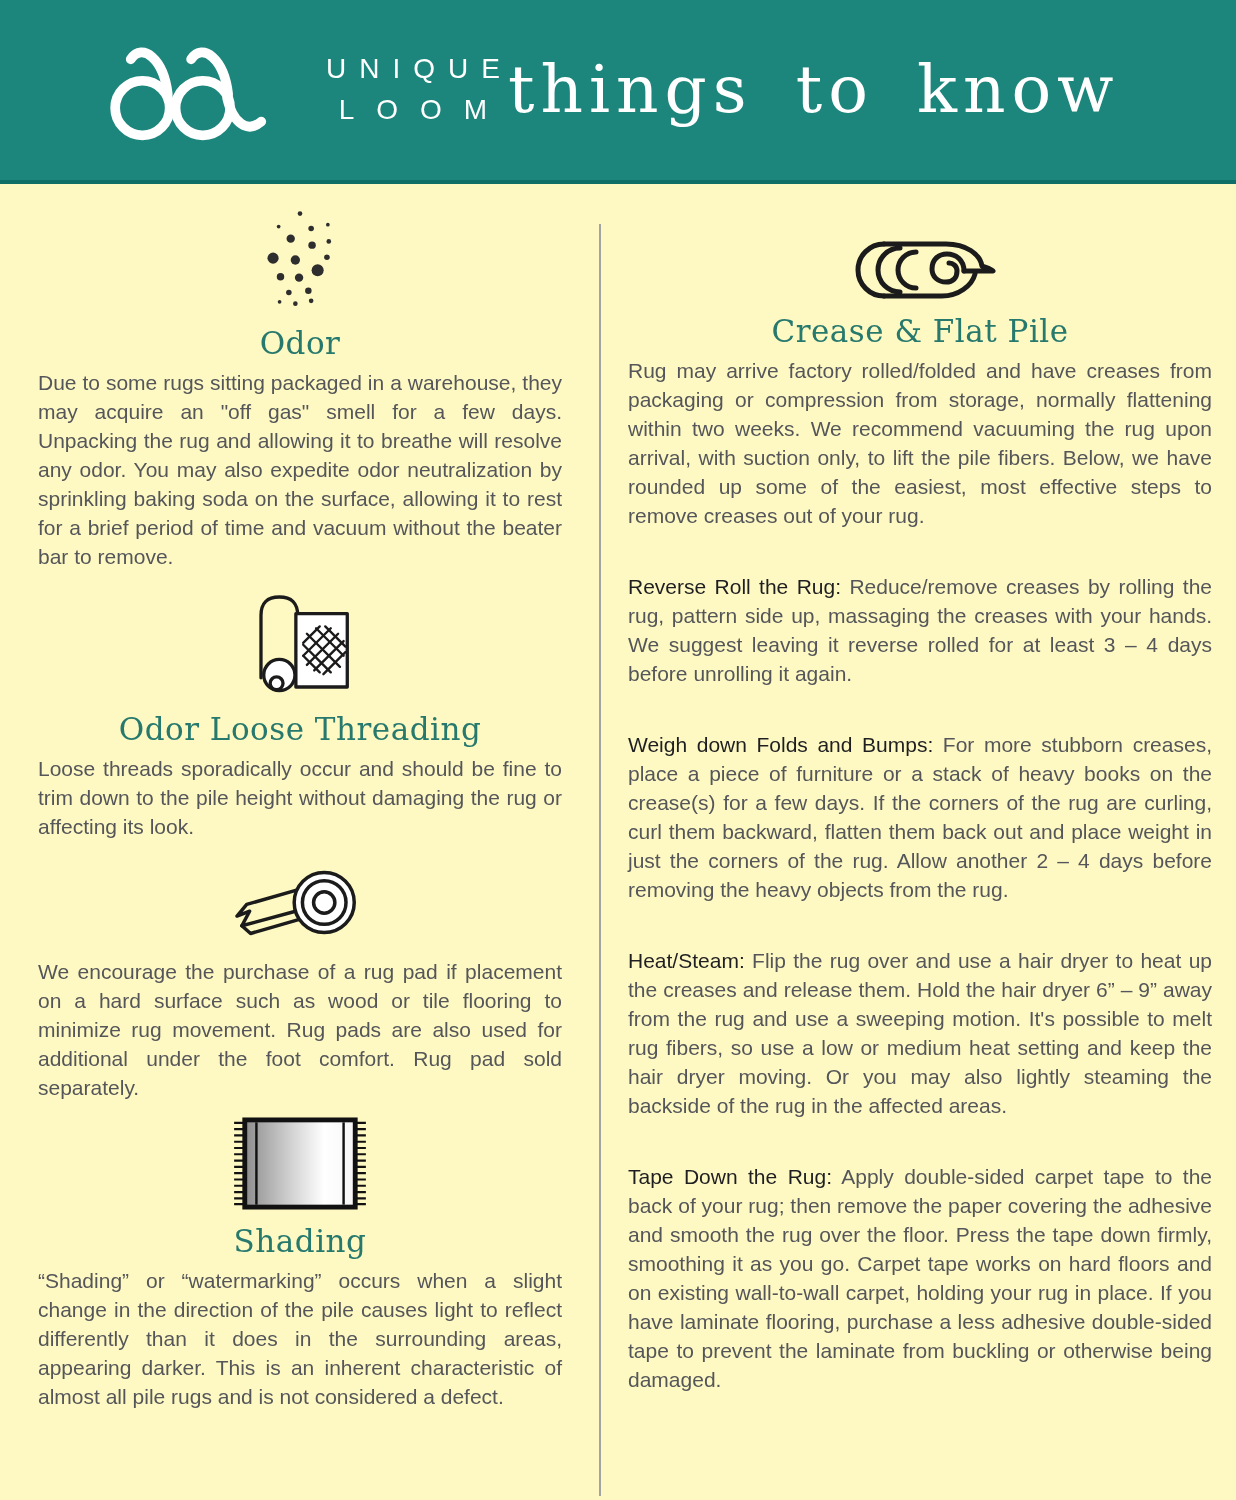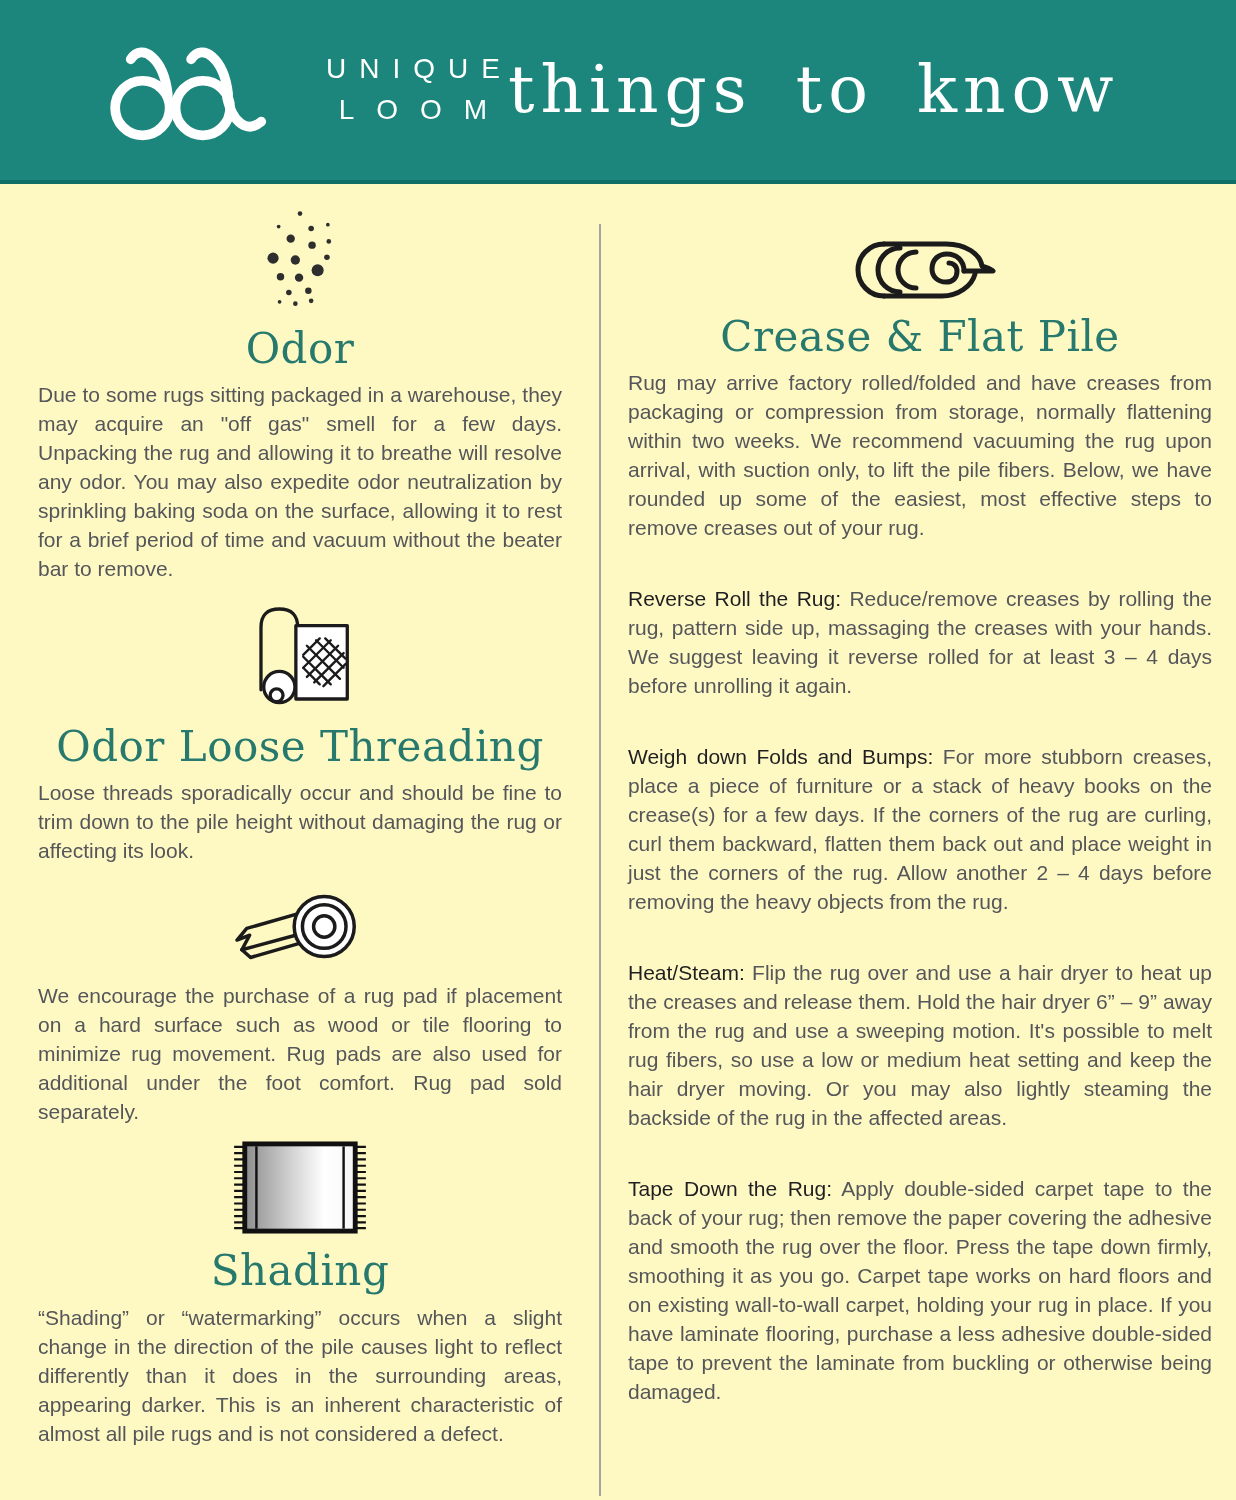--- a/index.html
+++ b/index.html
@@ -31,21 +31,21 @@
   }
   .col{box-sizing:border-box;text-align:center;}
   .col-left{width:600px;padding:0 38px;}
   .col-right{flex:1;padding:0 24px 0 28px;}
   .icon-wrap{line-height:0;}
   .iw-odor{margin-top:24px;}
   .iw-std{margin-top:15px;}
   .iw-crease{margin-top:52px;}
   h2.section-title{
     font-family:"DejaVu Serif",serif;font-weight:400;color:#27796e;
-    font-size:42px;margin:14px 0 6px;letter-spacing:0.5px;line-height:1.1;
+    font-size:31px;margin:14px 0 6px;letter-spacing:0.5px;line-height:1.1;
   }
   p.body-text{
     margin:8px 0 0;text-align:justify;color:#55565a;
     font-size:21px;line-height:29px;
   }
   p.tip{margin:42px 0 0;}
   p.tip strong{font-weight:400;color:#1f1f22;}
   .icon-stroke{stroke:#1b1b1b;fill:none;stroke-linecap:round;stroke-linejoin:round;}
 </style>
 </head>

